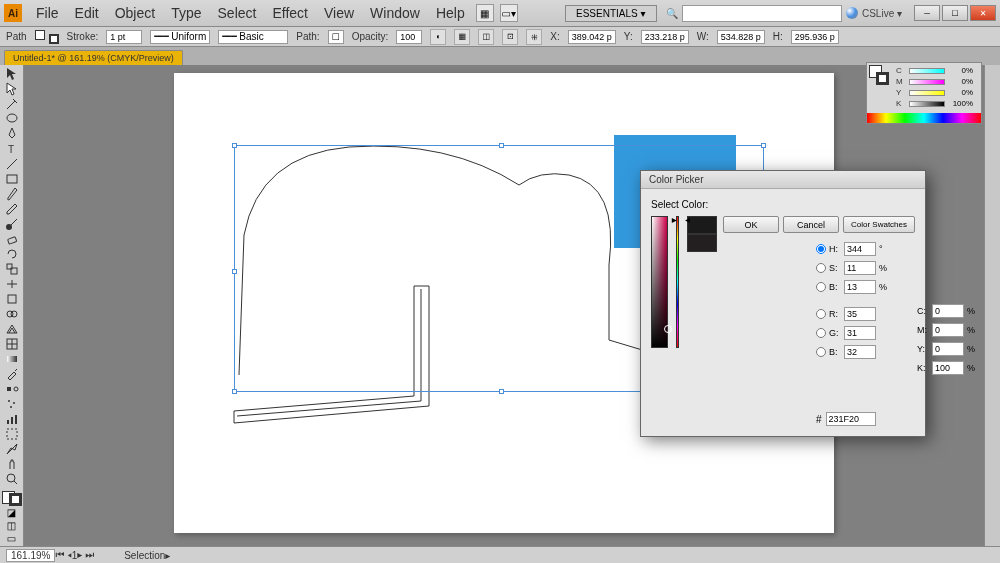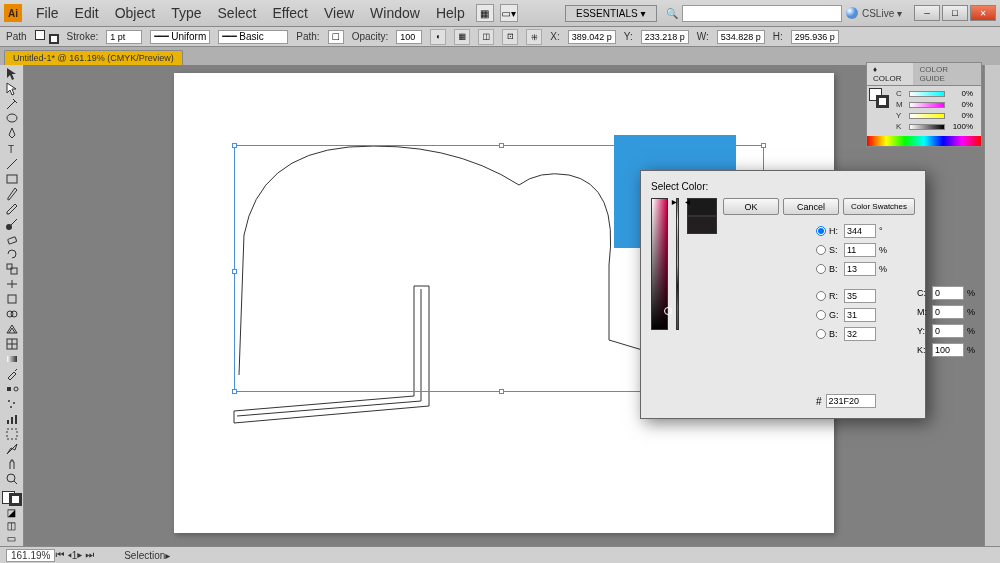--- a/index.html
+++ b/index.html
@@ -352,24 +352,20 @@
         <div class="sel-handle" style="bottom:-3px;right:-3px;"></div>
       </div>
     </div>
   </div>
 
   <div class="right-dock"></div>
 </div>
 
 <div class="right-panels">
   <div class="color-panel">
-    <div class="panel-tabs">
-      <div class="panel-tab active">♦ COLOR</div>
-      <div class="panel-tab">COLOR GUIDE</div>
-    </div>
     <div style="display:flex;">
       <div class="fill-stroke-panel">
         <div class="fill-box"></div>
         <div class="stroke-box"></div>
       </div>
       <div class="color-sliders" style="flex:1;">
         <div class="slider-row">
           <span class="slider-label">C</span>
           <div class="slider-track" style="background:linear-gradient(to right,#fff,#0ff);"></div>
           <span class="slider-val">0</span>
@@ -393,20 +389,21 @@
           <span class="slider-val">100</span>
           <span class="slider-pct">%</span>
         </div>
       </div>
     </div>
     <div class="spectrum-bar"></div>
   </div>
 </div>
 
 <div class="color-picker-dialog">
+  <div class="dialog-title">Color Picker</div>
   <div class="dialog-body" style="position:relative;border-radius:18px;">
     <span class="picker-label">Select Color:</span>
     <div class="picker-row">
       <div class="picker-field">
         <div class="picker-cursor"></div>
       </div>
       <div class="hue-strip">
         <span class="hue-arrows">▸&nbsp;&nbsp;&nbsp;◂</span>
       </div>
       <div class="picker-right">

